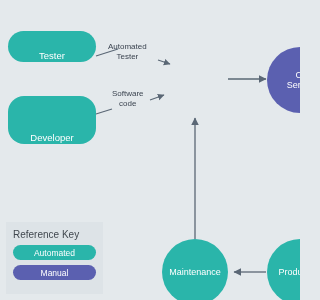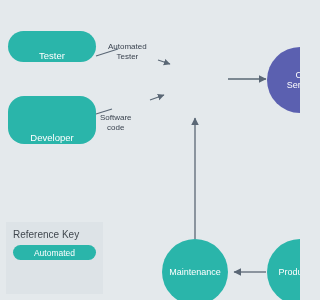--- a/index.html
+++ b/index.html
@@ -127,25 +127,28 @@
 
   <div class="node node-circle teal" style="left:267px; top:239px; width:66px; height:66px;">
     <span>Production</span>
   </div>
 
   <div class="edge-label" style="left:108px; top:42px;">
     <span>Automated</span><br>
     <span>Tester</span>
   </div>
 
-  <div class="edge-label" style="left:100px; top:89px;margin-top:24px;">
+  <div class="edge-label" style="left:112px; top:89px;">
     <span>Software</span><br>
     <span>code</span>
   </div>
 
   <div id="legend">
     <div id="legend-title">Reference Key</div>
     <div class="legend-pill teal">
       <span>Automated</span>
     </div>
+    <div class="legend-pill purple">
+      <span>Manual</span>
+    </div>
   </div>
 
 </div>
 
 </body></html>

